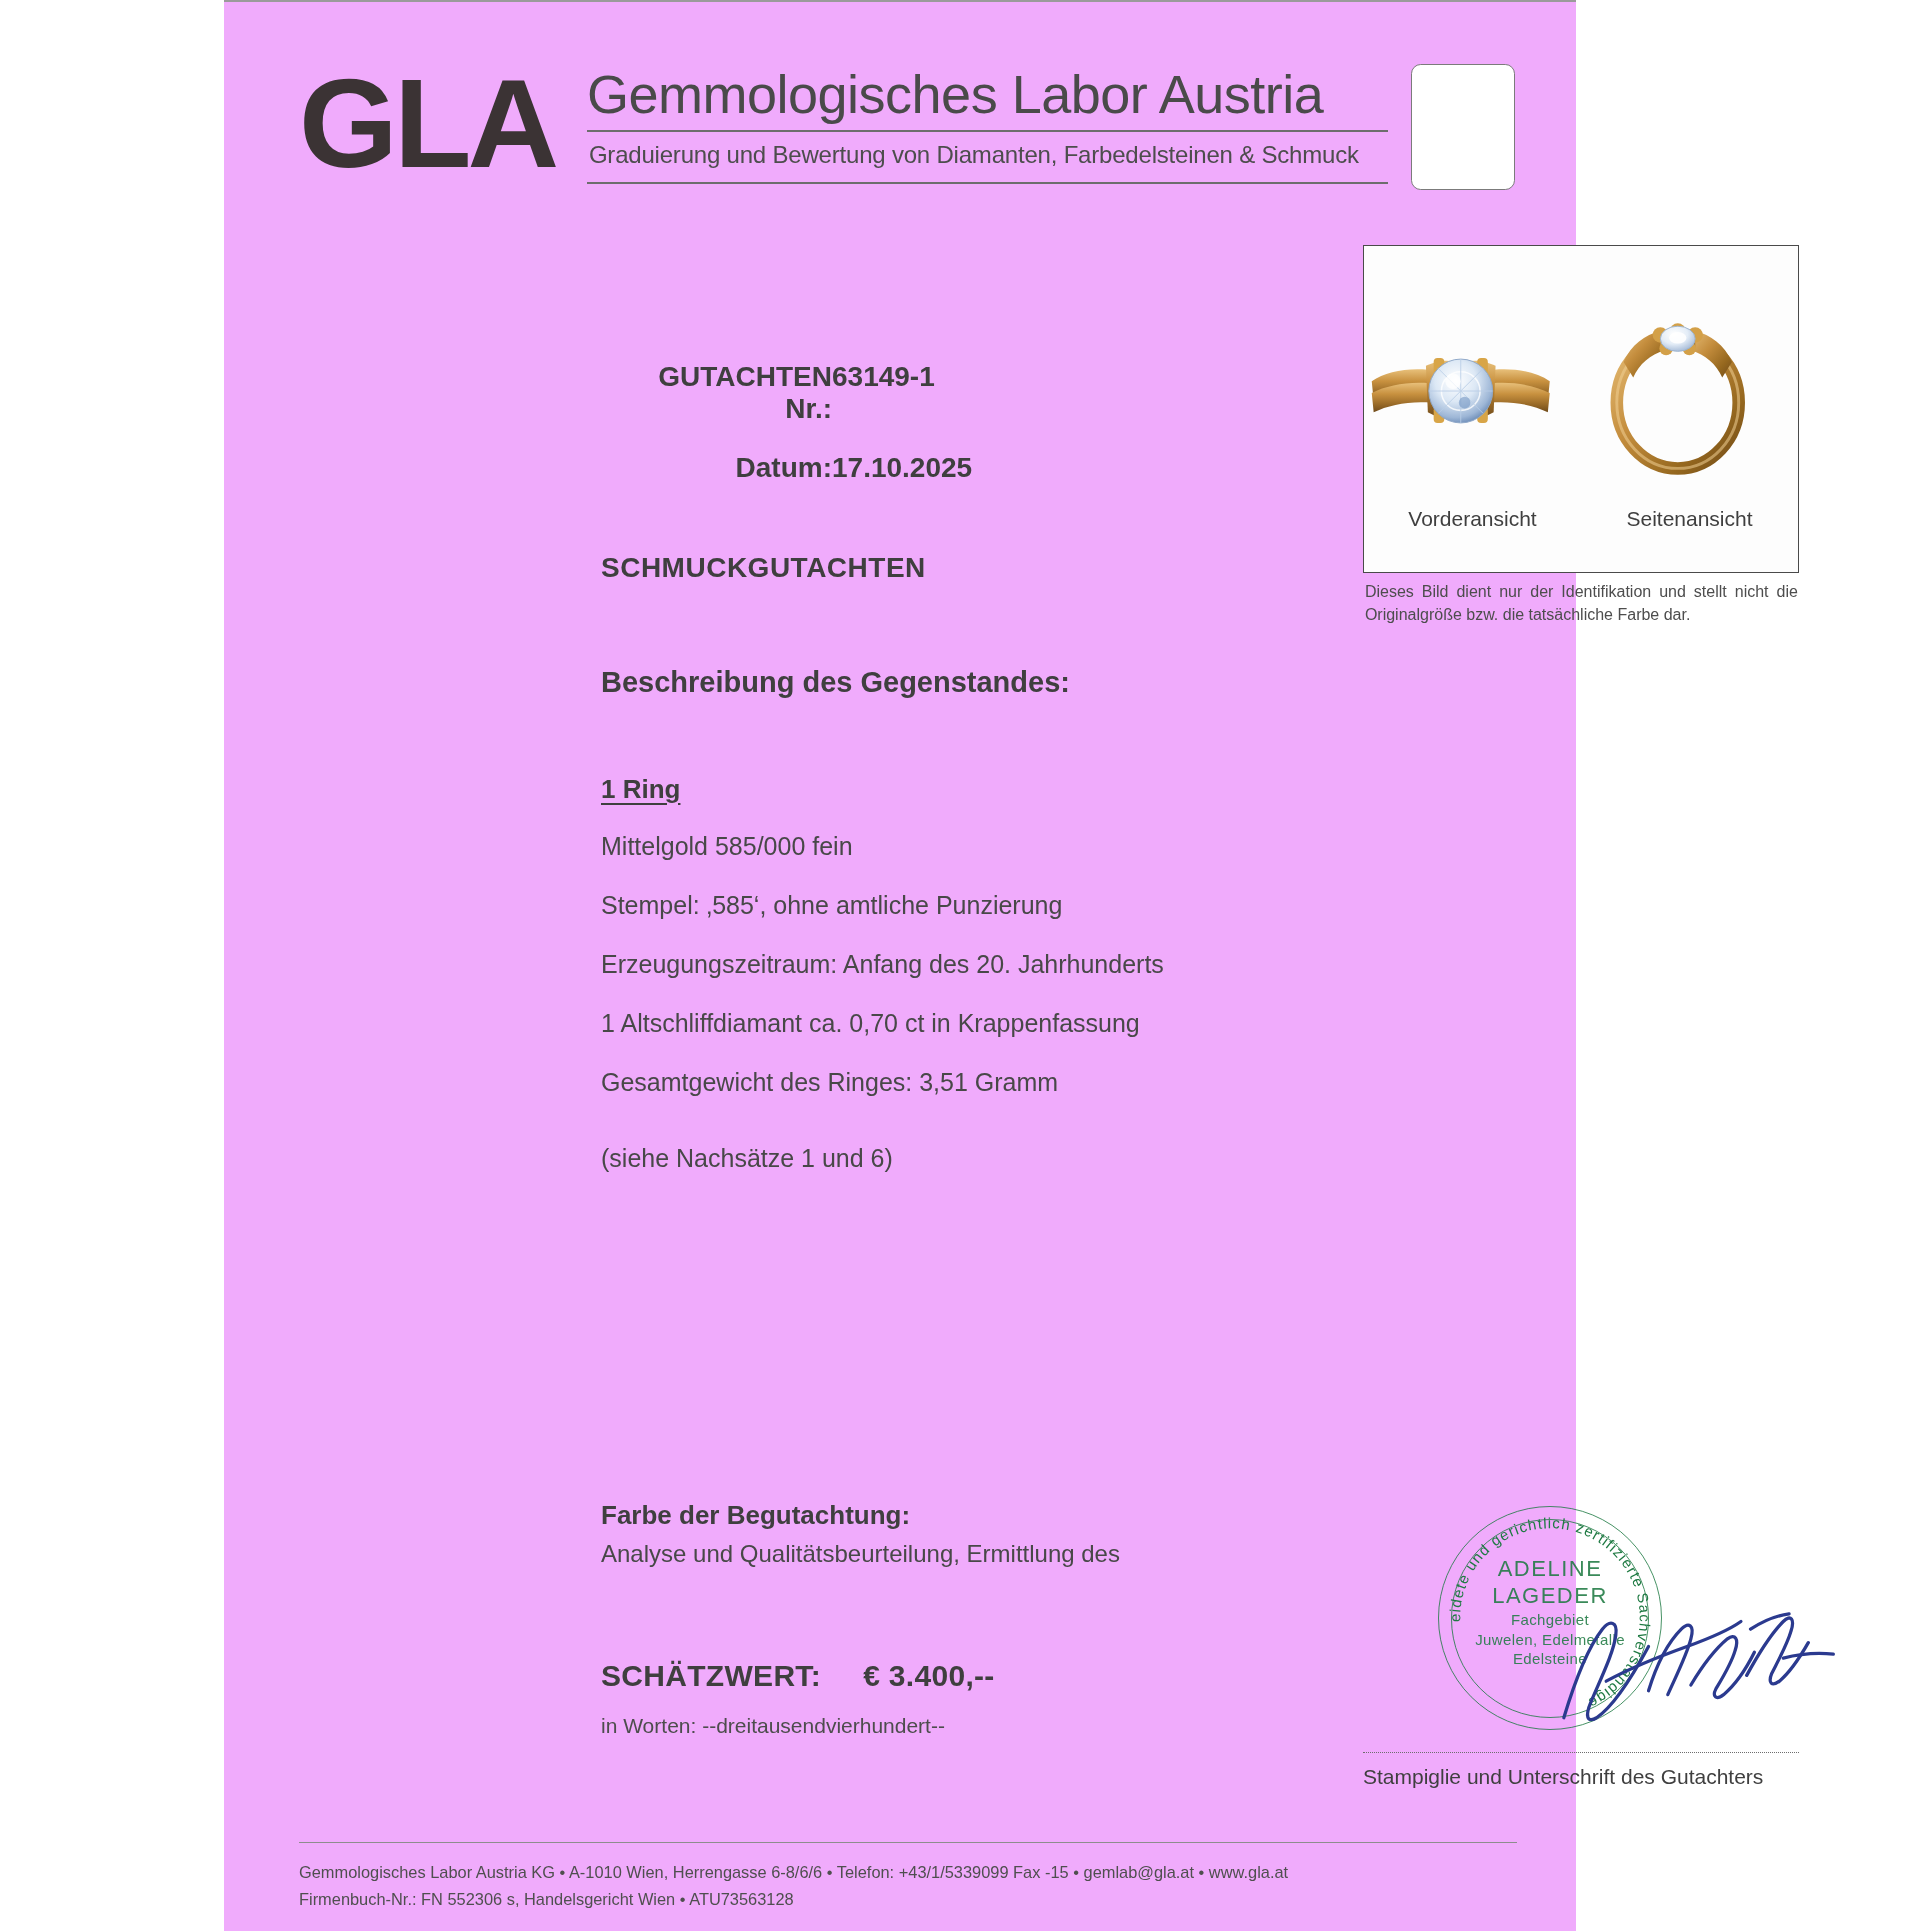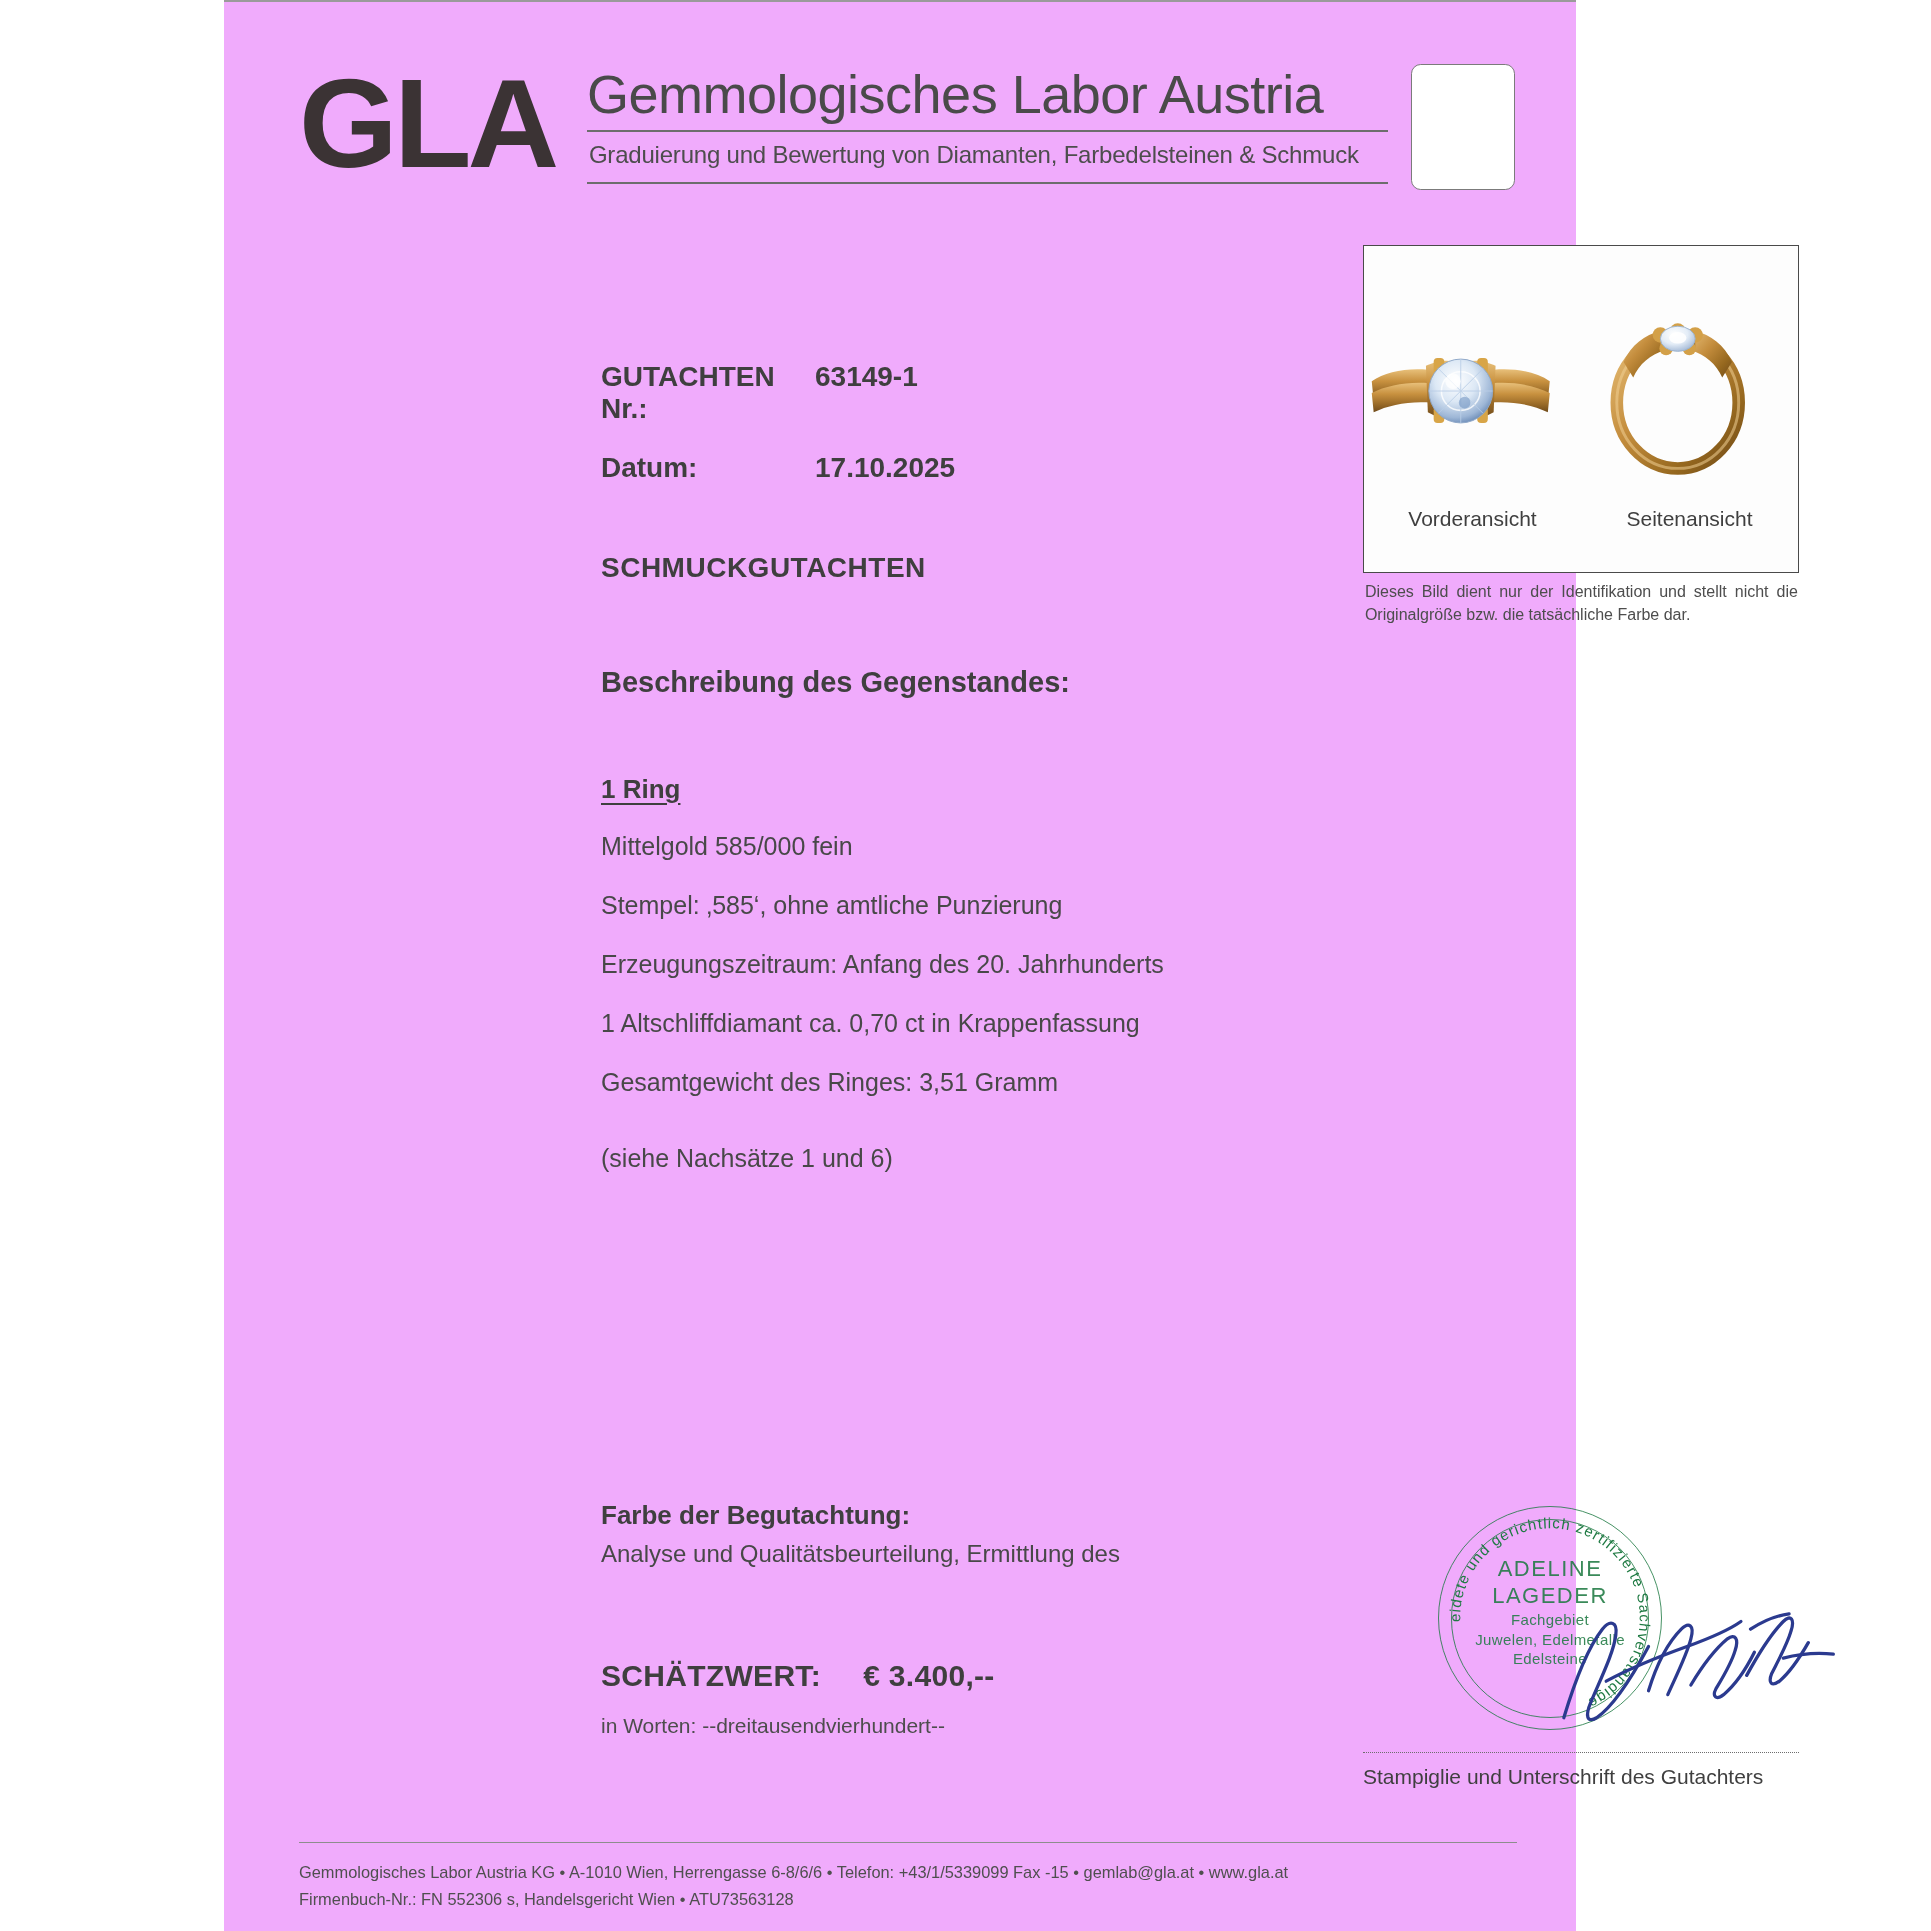--- a/index.html
+++ b/index.html
@@ -84,23 +84,24 @@
     position: absolute;
     inset: 0;
     border: 1.9px solid #7b7b7b;
     border-radius: 9.7px;
     background: #ffffff;
   }
 
   
   #meta-block {
     position: absolute;
-    left: 377px;
+    left: 394px;
     top: 359px;
     width: 618px;
+    text-align: right;
   }
   .meta-row {
     display: flex;
     align-items: baseline;
     margin-bottom: 27px;
     font-size: 28px;
     font-weight: bold;
     color: #3f3f3f;
   }
   .meta-label { width: 214px; flex: none; }

